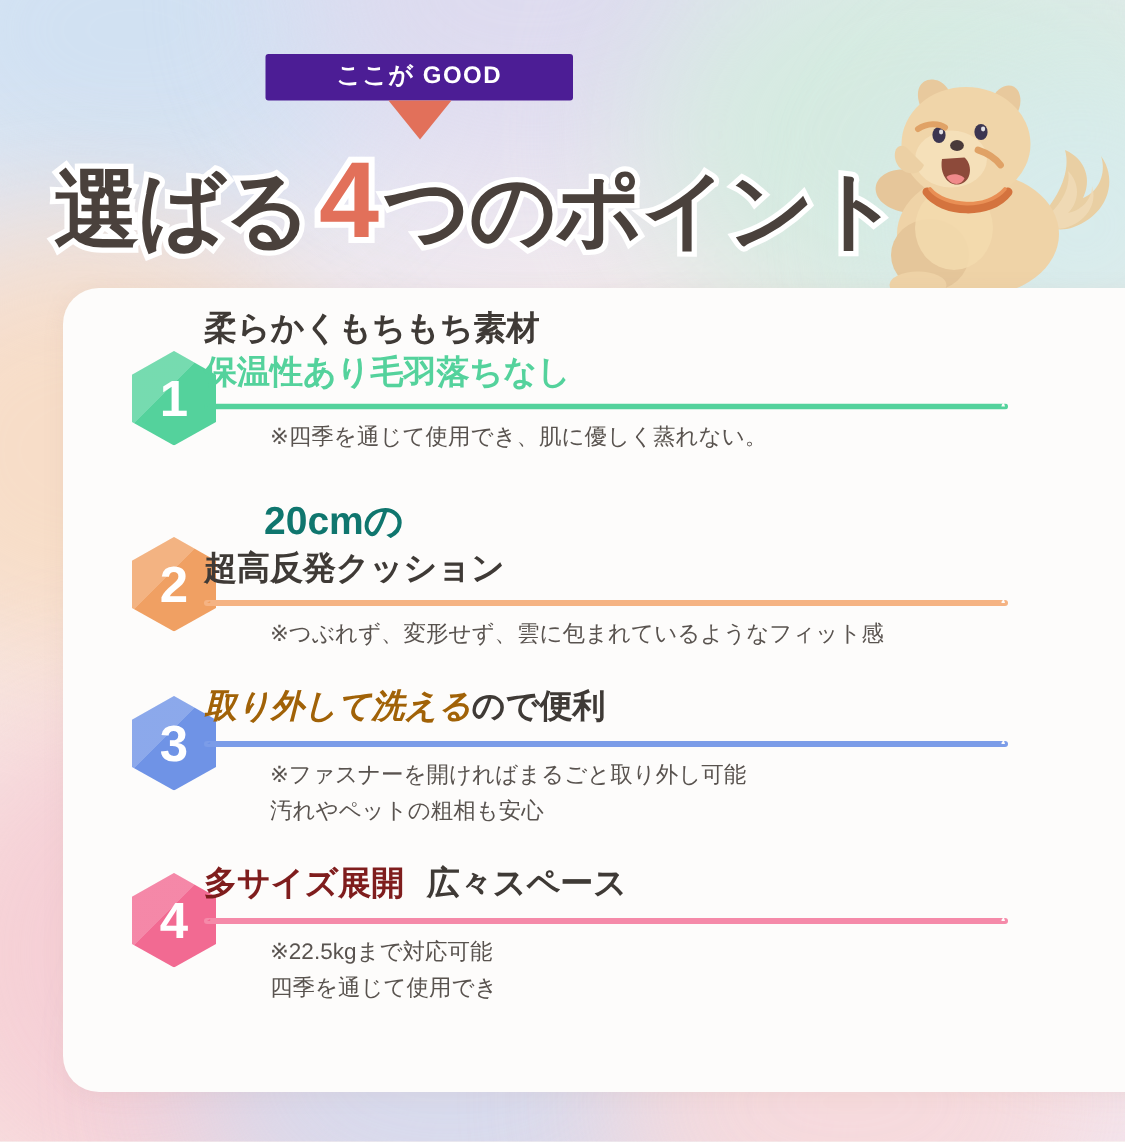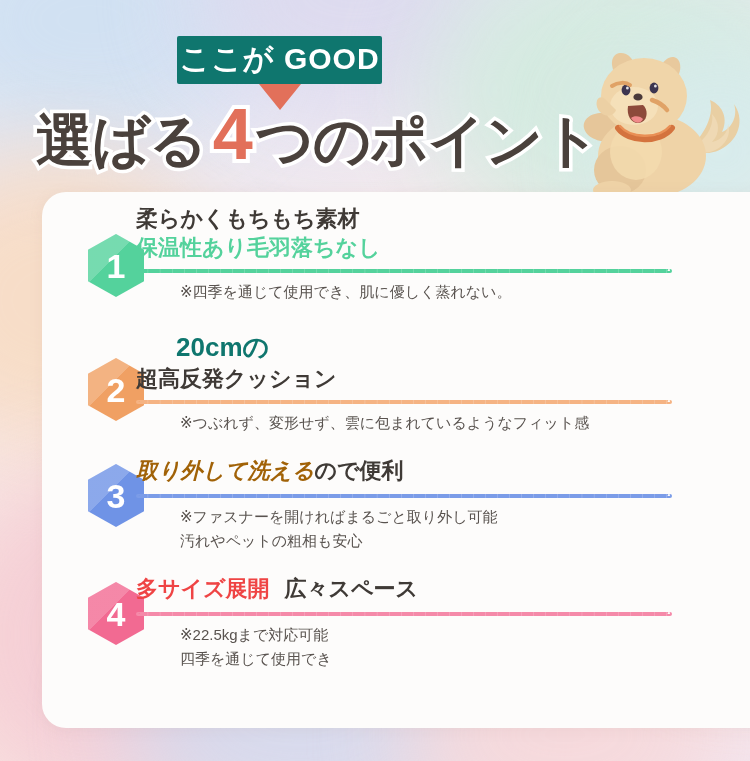--- a/index.html
+++ b/index.html
@@ -13,22 +13,22 @@
   .bg{position:absolute;inset:0;overflow:hidden;}
   .bg .l{position:absolute;border-radius:50%;filter:blur(46px);}
   .bg-base{position:absolute;inset:0;
     background:
       linear-gradient(160deg,#dfeaf6 0%,#e9e7f3 18%,#f6eaea 40%,#fbe8dc 62%,#f8e4e6 82%,#f3e6ef 100%);
   }
 
   
   .badge-wrap{position:absolute;left:177px;top:36px;width:205px;}
   .badge{
-    background:#0f766e;color:#fff;text-align:center;
-    font-size:30px;font-weight:bold;letter-spacing:1px;
+    background:#4c1d95;color:#fff;text-align:center;
+    font-size:16px;font-weight:bold;letter-spacing:1px;
     padding:6px 0 7px 0;line-height:1.15;
     border-radius:2px;
   }
   .badge-tail{
     width:0;height:0;margin:0 auto;
     border-left:21px solid transparent;border-right:21px solid transparent;
     border-top:26px solid #e2705a;
   }
 
   
@@ -200,21 +200,21 @@
     </div>
   </div>
 
   <div class="item" style="top:382px;">
     <div class="hex" style="left:46px;top:8px;background:#f26a92;">
       <b>4</b>
       <span class="sheen"></span>
     </div>
     <div class="body">
       <div class="t1">
-        <span style="color:#ef4444;font-family:Liberation Serif, serif;">多サイズ展開</span><span class="dark" style="margin-left:15px;">広々スペース</span>
+        <span style="color:#7f1d1d;font-family:Liberation Serif, serif;">多サイズ展開</span><span class="dark" style="margin-left:15px;">広々スペース</span>
       </div>
       <div class="dash" style="border-color:#f58aa9;margin-top:9px;"></div>
       <div class="note">※22.5kgまで対応可能</div>
       <div class="note">四季を通じて使用でき</div>
     </div>
   </div>
 
 </div>
 
 </body></html>

